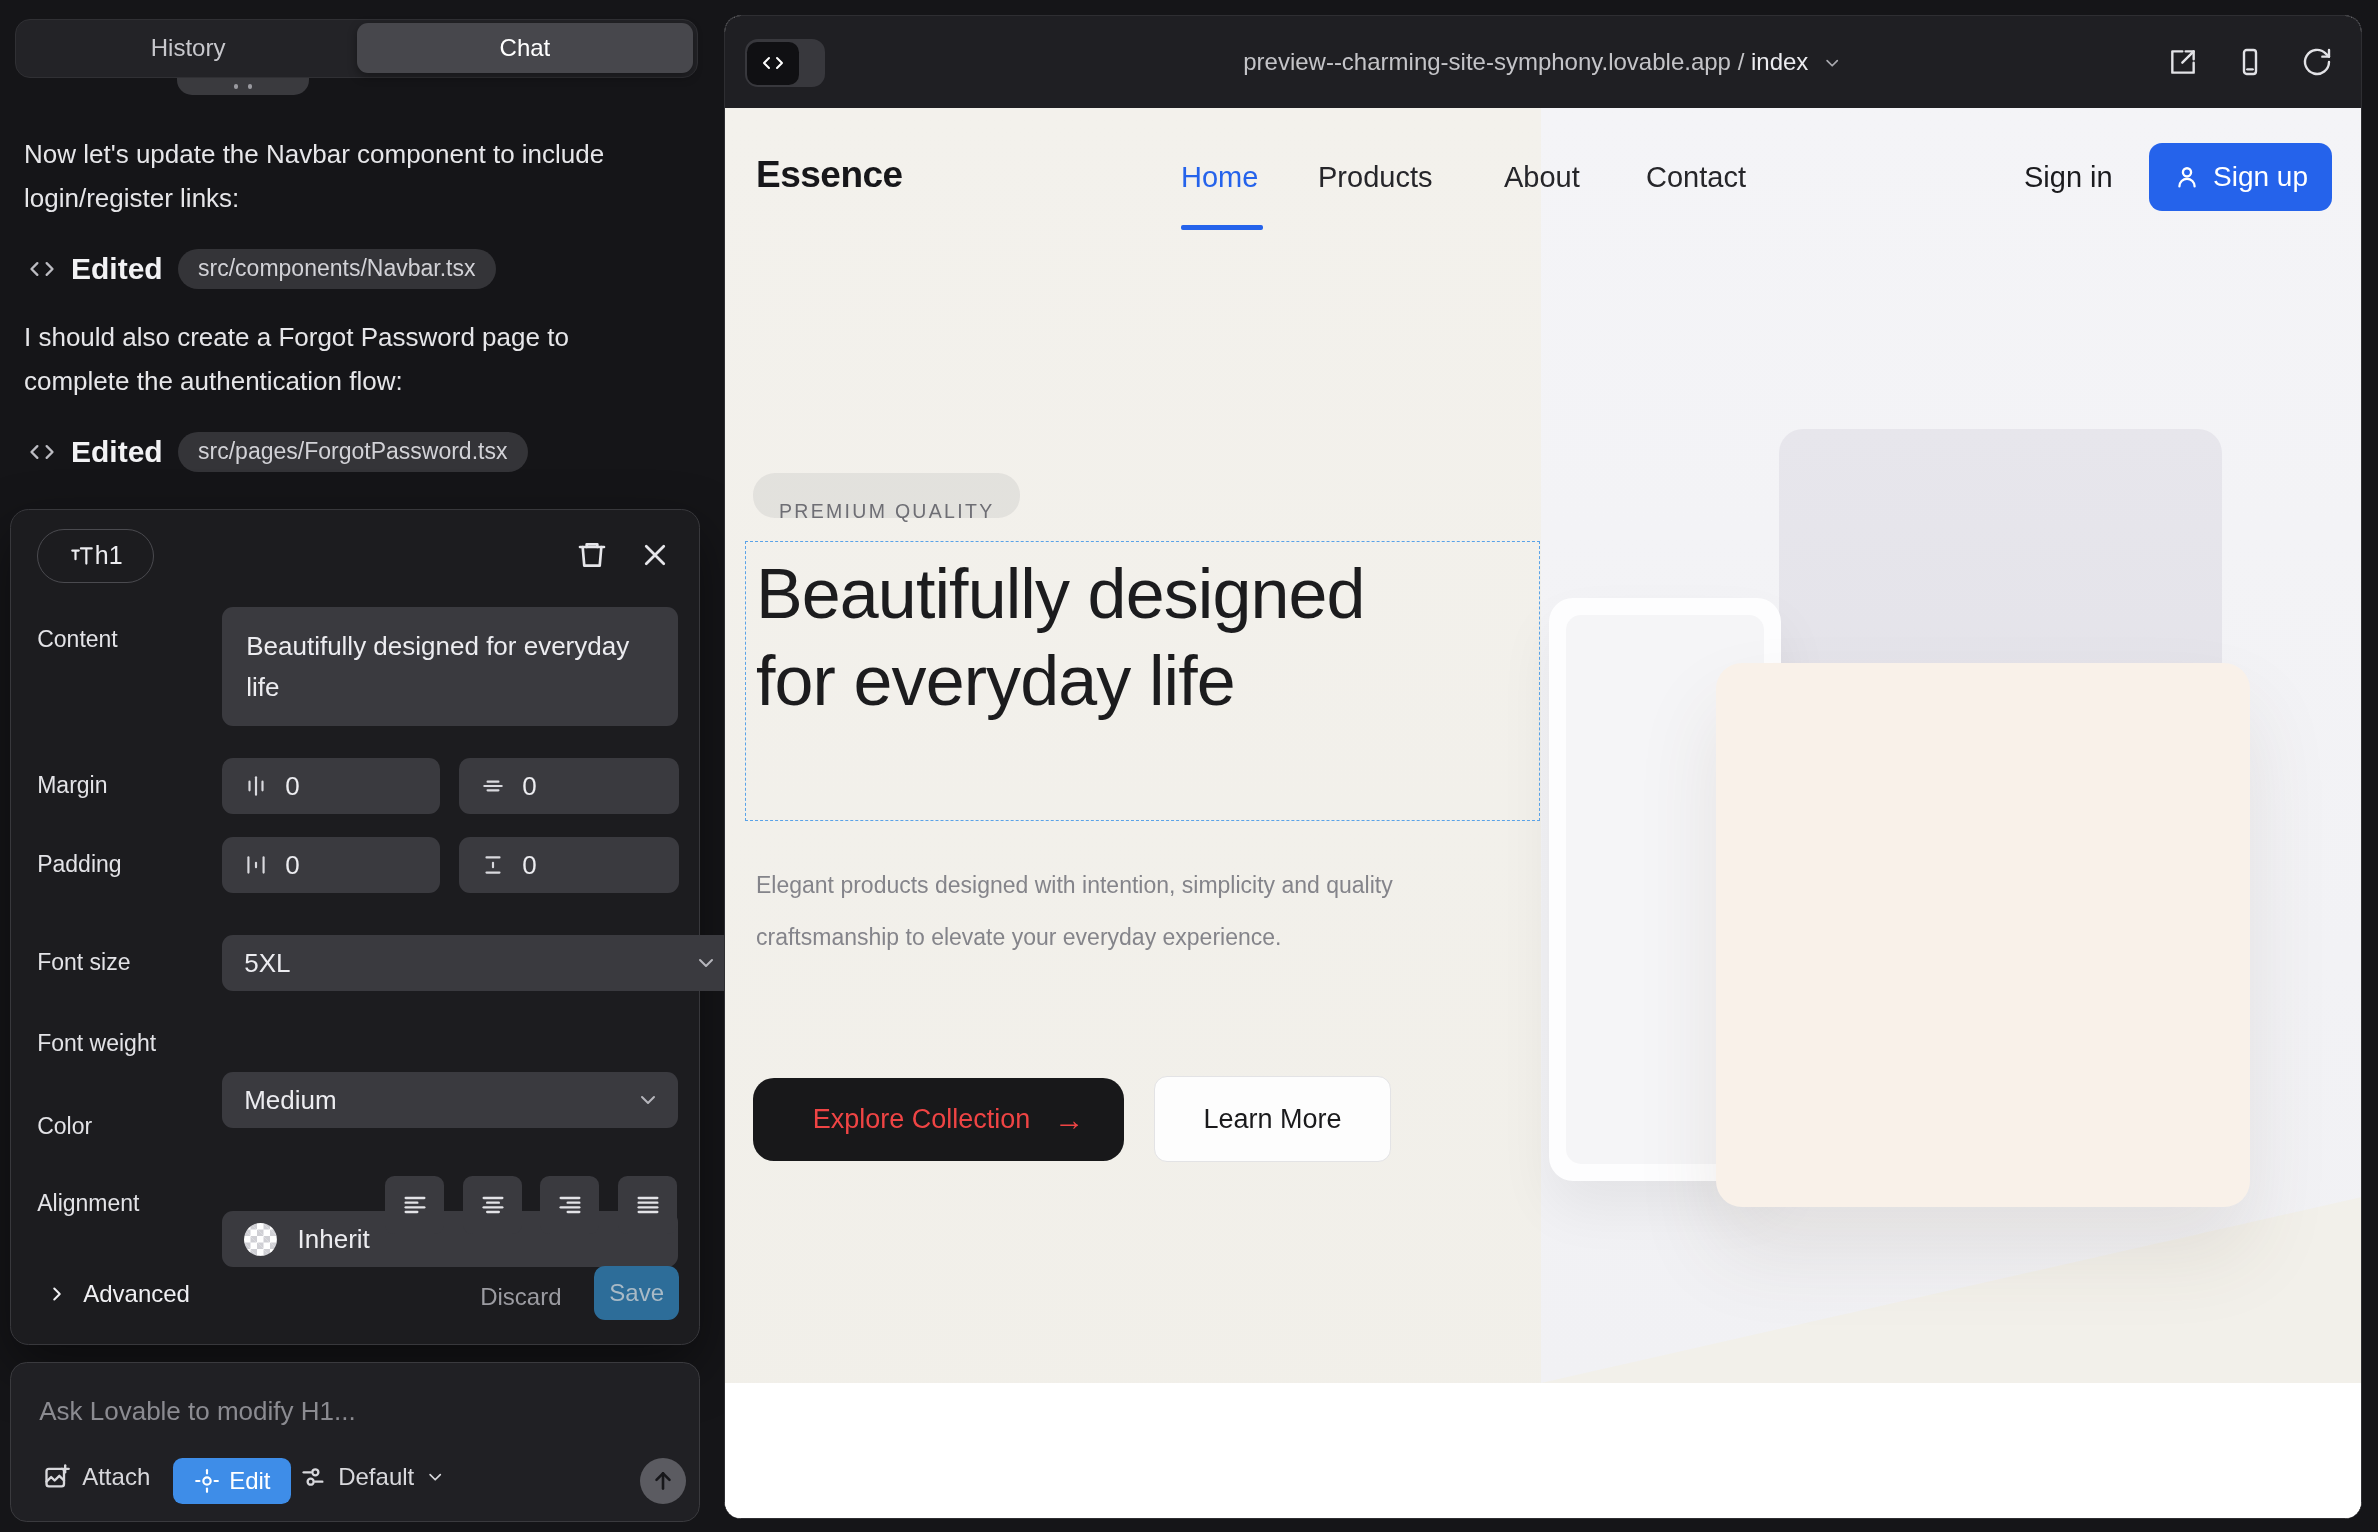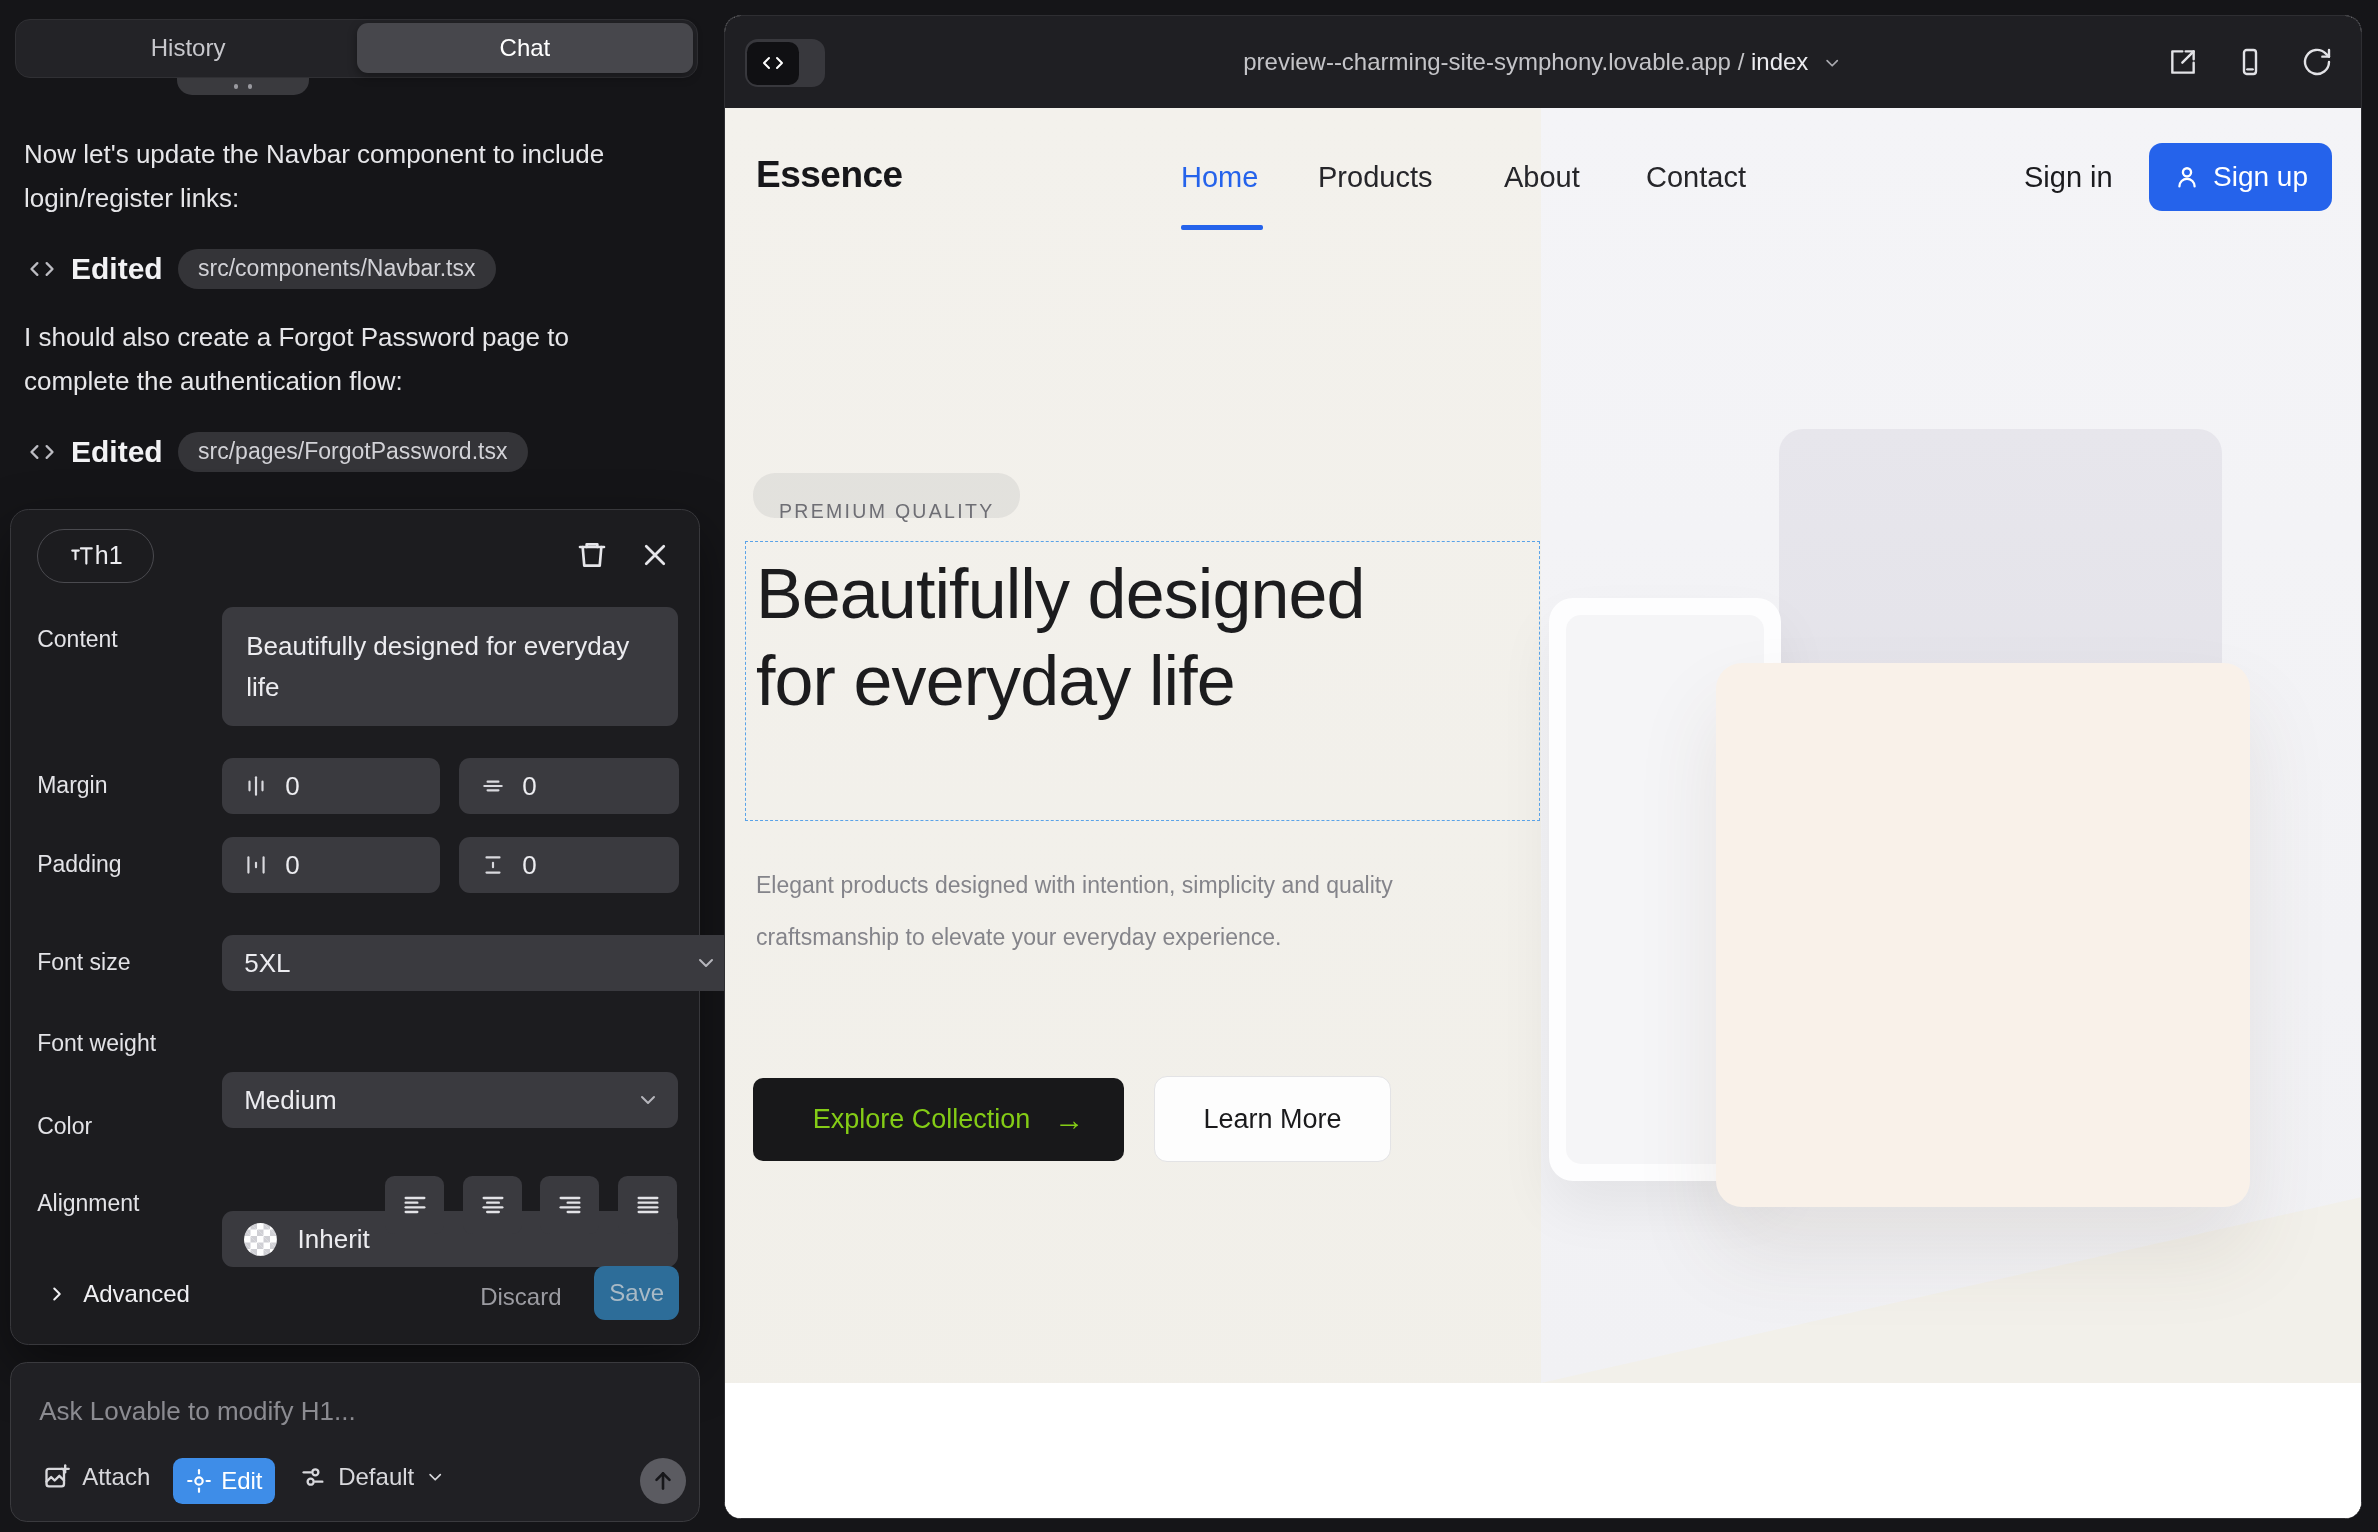--- a/index.html
+++ b/index.html
@@ -36,21 +36,21 @@
   .align-btn { width:59px; height:58px; background:#3a3a3f; border-radius:9.3px; display:flex; align-items:center; justify-content:center; color:#e3e3e7; cursor:pointer; }
   .adv-row { color:#f0f0f3; font-size:24px; display:flex; align-items:center; gap:15px; cursor:pointer; }
   .discard { color:#9b9ba1; font-size:24px; cursor:pointer; }
   .save-btn { width:85px; height:54px; background:#2d6d99; border-radius:11px; color:#a9bac6; font-size:24px; display:flex; align-items:center; justify-content:center; cursor:pointer; }
 
   
   .prompt { left:10.2px; top:1362px; width:690px; height:160px; background:#202024; border:0.9px solid #3a3a3e; border-radius:16.7px; }
   .prompt-input { left:28px; top:26px; width:612px; height:45px; background:transparent; border:none; outline:none; font-size:26px; color:#e8e8ec; font-family:inherit; }
   .prompt-input::placeholder { color:#8b8b91; }
   .ptool { display:flex; align-items:center; gap:11px; color:#d8d8dc; font-size:24px; cursor:pointer; }
-  .edit-pill { left:162px; top:95px; width:102px; height:46px; background:#3e8de8; border-radius:9.3px; display:flex; align-items:center; justify-content:center; gap:9.3px; color:#fff; font-size:24px; cursor:pointer; }
+  .edit-pill { left:162px; top:95px; width:118px; height:46px; background:#3e8de8; border-radius:9.3px; display:flex; align-items:center; justify-content:center; gap:9.3px; color:#fff; font-size:24px; cursor:pointer; }
   .up-btn { left:629px; top:95px; width:46px; height:46px; border-radius:50%; background:#5b5b61; color:#17171a; display:flex; align-items:center; justify-content:center; cursor:pointer; }
 
   
   .window { left:724px; top:15px; width:1638px; height:1504px; border-radius:16.7px; background:#ffffff; border:0.9px solid #2e2e32; overflow:hidden; }
   .chrome { position:absolute; left:0; top:0; width:100%; height:92px; background:#1f1f23; }
   .code-toggle { left:19.5px; top:23px; width:80px; height:48px; background:#38383d; border-radius:13px; }
   .code-seg { left:2.8px; top:2.8px; width:52px; height:43px; background:#101013; border-radius:10.2px; display:flex; align-items:center; justify-content:center; color:#fff; cursor:pointer; }
   .url-bar { left:0; top:32px; width:100%; text-align:center; font-size:24px; color:#c4c4c8; cursor:pointer; }
   .url-bar .path { color:#ececf0; }
   .chrome-icons { right:28px; top:30px; display:flex; gap:35px; color:#e2e2e6; }
@@ -69,21 +69,21 @@
   .nav-link { top:53px; font-size:29px; color:#26262a; cursor:pointer; }
   .nav-link.active { color:#2563eb; }
   .nav-underline { left:456px; top:117px; width:82px; height:4.6px; background:#2563eb; border-radius:1.9px; }
   .signin { left:1299px; top:53px; font-size:29px; color:#1b1b1e; cursor:pointer; }
   .signup { left:1424px; top:35px; width:183px; height:68px; background:#2563eb; border-radius:13px; display:flex; align-items:center; justify-content:center; gap:12px; color:#fff; font-size:28px; cursor:pointer; }
 
   .badge { left:28px; top:365px; height:45px; border-radius:22px; background:rgba(32,32,36,.07); padding:16px 26px; font-size:19.5px; letter-spacing:2.3px; font-weight:500; color:#6e6e74; line-height:45px; display:inline-block; }
   .sel-box { left:19.5px; top:433px; width:795px; height:280px; border:1.9px dashed #5aa3e8; }
   .hero-h1 { left:31px; top:443px; width:612px; font-size:70px; line-height:87px; font-weight:500; color:#1c1c1e; letter-spacing:-0.9px; }
   .hero-p { left:31px; top:751px; width:654px; font-size:23px; line-height:52px; color:#84848a; }
-  .cta-dark { left:28px; top:970px; width:371px; height:83px; background:#18181a; border-radius:10px; display:flex; align-items:center; justify-content:center; gap:24px; color:#84cc16; font-size:27px; cursor:pointer;padding-left:20px; }
+  .cta-dark { left:28px; top:970px; width:371px; height:83px; background:#18181a; border-radius:21px; display:flex; align-items:center; justify-content:center; gap:24px; color:#ef4444; font-size:27px; cursor:pointer;padding-left:20px; }
   .cta-light { left:429px; top:968px; width:237px; height:86px; background:#fdfdfd; border:1.4px solid #e3e3e5; border-radius:13px; display:flex; align-items:center; justify-content:center; color:#1a1a1c; font-size:27px; cursor:pointer; }
 </style>
 </head>
 <body>
 
 <div class="stage">
 
   <div class="abs tabs">
     <div class="tab">History</div>
     <div class="tab active">Chat</div>

